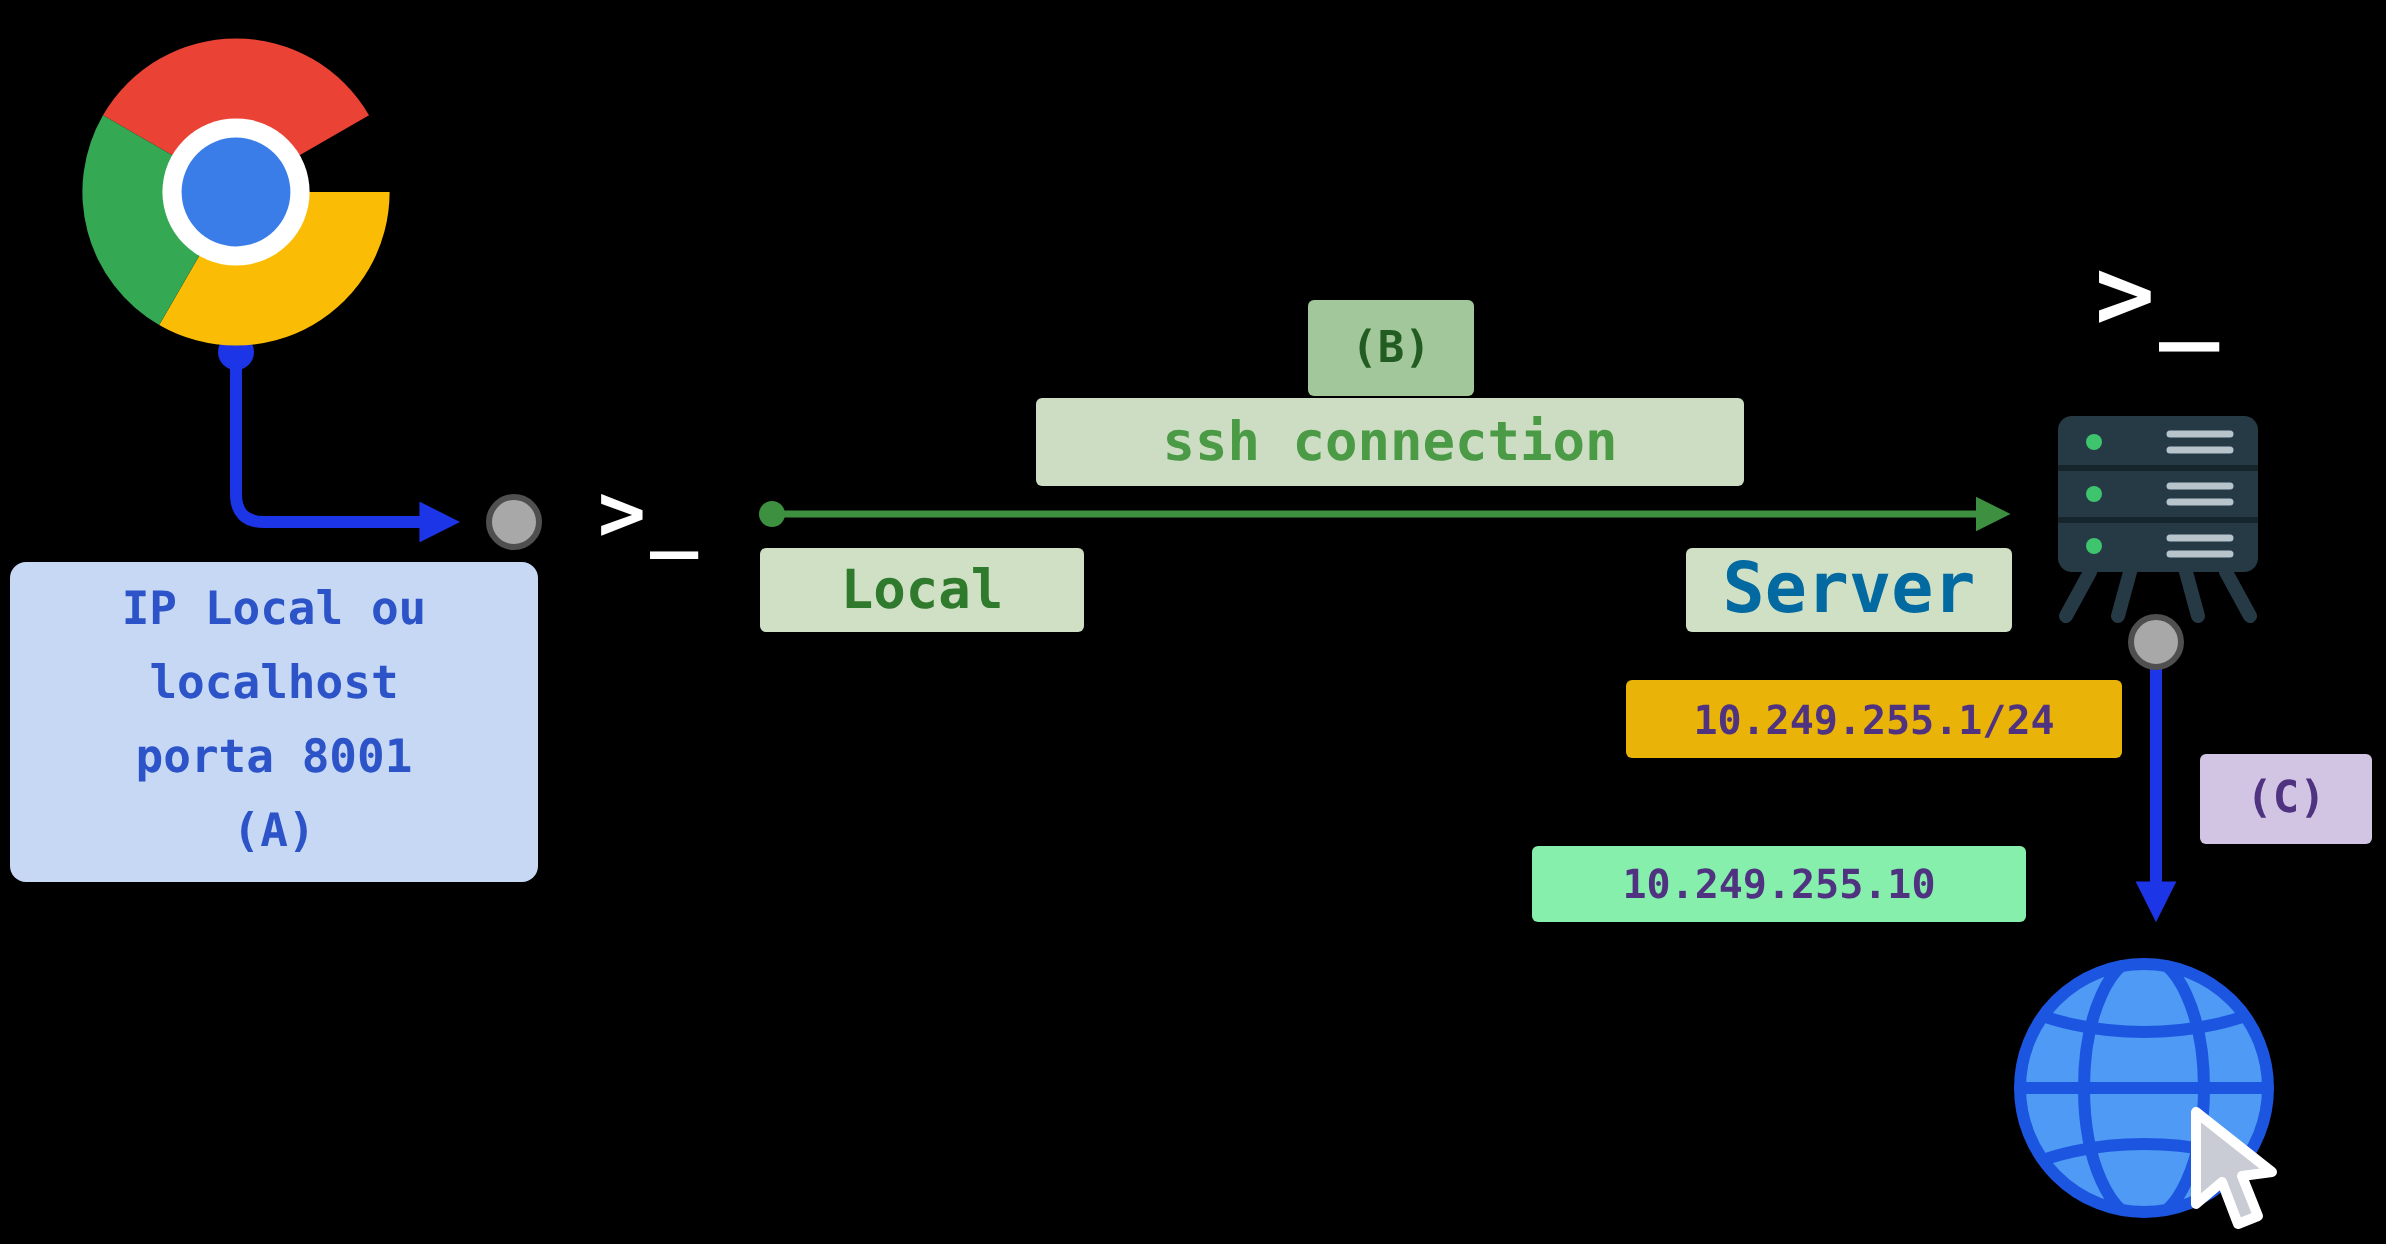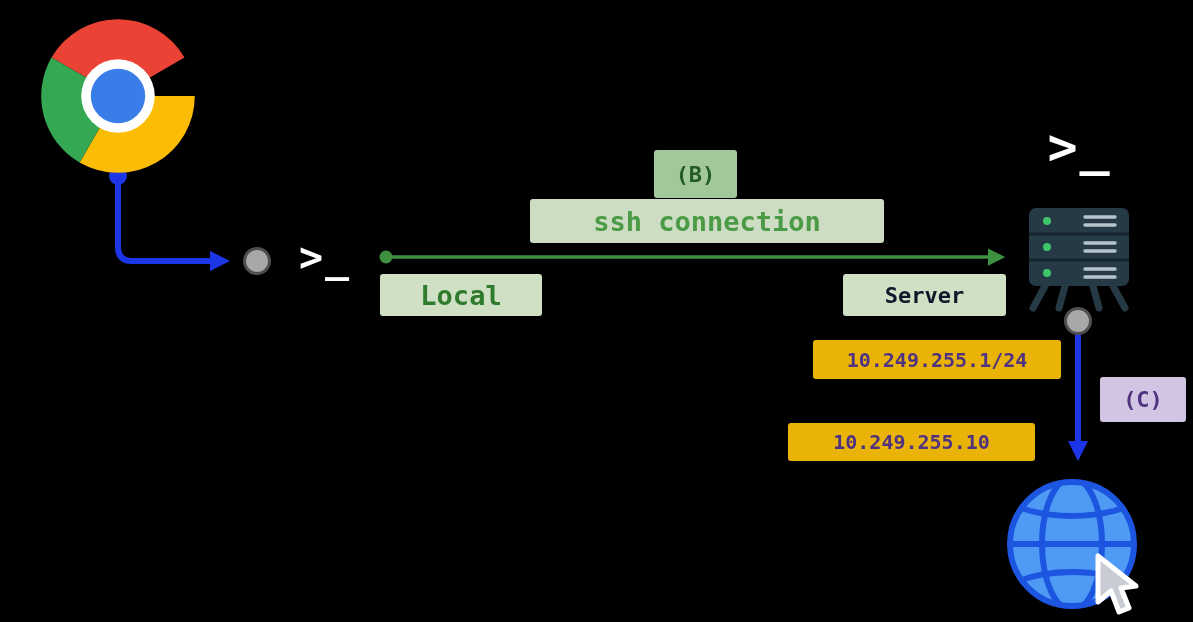--- a/index.html
+++ b/index.html
@@ -45,25 +45,25 @@
   .server-term { left: 1017px; top: 87px; width: 125px; height: 125px; border-radius: 30px; font-size: 50px; }
 
   
   .rack { left: 1023px; top: 206px; width: 112px; height: 106px; }
 
   
   .globe { left: 1002px; top: 472px; width: 150px; height: 150px; }
 
   
   .client-label { left: 380px; top: 274px; width: 162px; height: 42px; background: #cfe0c5; color: #2f7a2c; font-size: 27px; }
-  .server-label { left: 843px; top: 274px; width: 163px; height: 42px; background: #cfe0c5; color: #0f172a; font-size: 22px; }
+  .server-label { left: 843px; top: 274px; width: 163px; height: 42px; background: #cfe0c5; color: #0369a1; font-size: 35px; }
   .tag-b { left: 654px; top: 150px; width: 83px; height: 48px; background: #a2c79a; color: #235c23; font-size: 22px; }
-  .ssh-label { left: 518px; top: 199px; width: 354px; height: 44px; background: #cdddc4; color: #4b9a45; font-size: 27px; margin-left: 12px; }
+  .ssh-label { left: 518px; top: 199px; width: 354px; height: 44px; background: #cdddc4; color: #4b9a45; font-size: 27px; }
   .subnet-box { left: 813px; top: 340px; width: 248px; height: 39px; background: #eab308; color: #4f3380; font-size: 20px; }
-  .host-box { left: 788px; top: 423px; width: 247px; height: 38px; background: #eab308; color: #4f3380; font-size: 20px; }
+  .host-box { left: 766px; top: 423px; width: 247px; height: 38px; background: #86efac; color: #4f3380; font-size: 20px; }
   .tag-c { left: 1100px; top: 377px; width: 86px; height: 45px; background: #d2c5e3; color: #4f3380; font-size: 22px; }
 
   .client-conn-dot { left: 243px; top: 247px; }
   .server-conn-dot { left: 1064px; top: 307px; }
 </style>
 </head>
 <body>
 
 <div class="canvas">
 
@@ -84,20 +84,26 @@
   </svg>
 
   <svg class="node chrome" viewBox="0 0 100 100">
     <path d="M50,50 L8.43,26 A48,48 0 0 1 91.57,26 Z" fill="#ea4335"></path>
     <path d="M50,50 L98,50 A48,48 0 0 1 26,91.57 Z" fill="#fbbc05"></path>
     <path d="M50,50 L26,91.57 A48,48 0 0 1 8.43,26 Z" fill="#34a853"></path>
     <circle cx="50" cy="50" r="23" fill="#ffffff"></circle>
     <circle cx="50" cy="50" r="17" fill="#3b7de8"></circle>
   </svg>
 
+  <div class="source-box">
+    <div>IP Local ou</div>
+    <div>localhost</div>
+    <div>porta 8001</div>
+    <div>(A)</div>
+  </div>
 
   <div class="terminal client-term">
     <span>&gt;_</span>
   </div>
   <div class="dot client-conn-dot"></div>
 
   <div class="label client-label">Local</div>
   <div class="label tag-b">(B)</div>
   <div class="label ssh-label">ssh connection</div>
   <div class="label server-label">Server</div>

